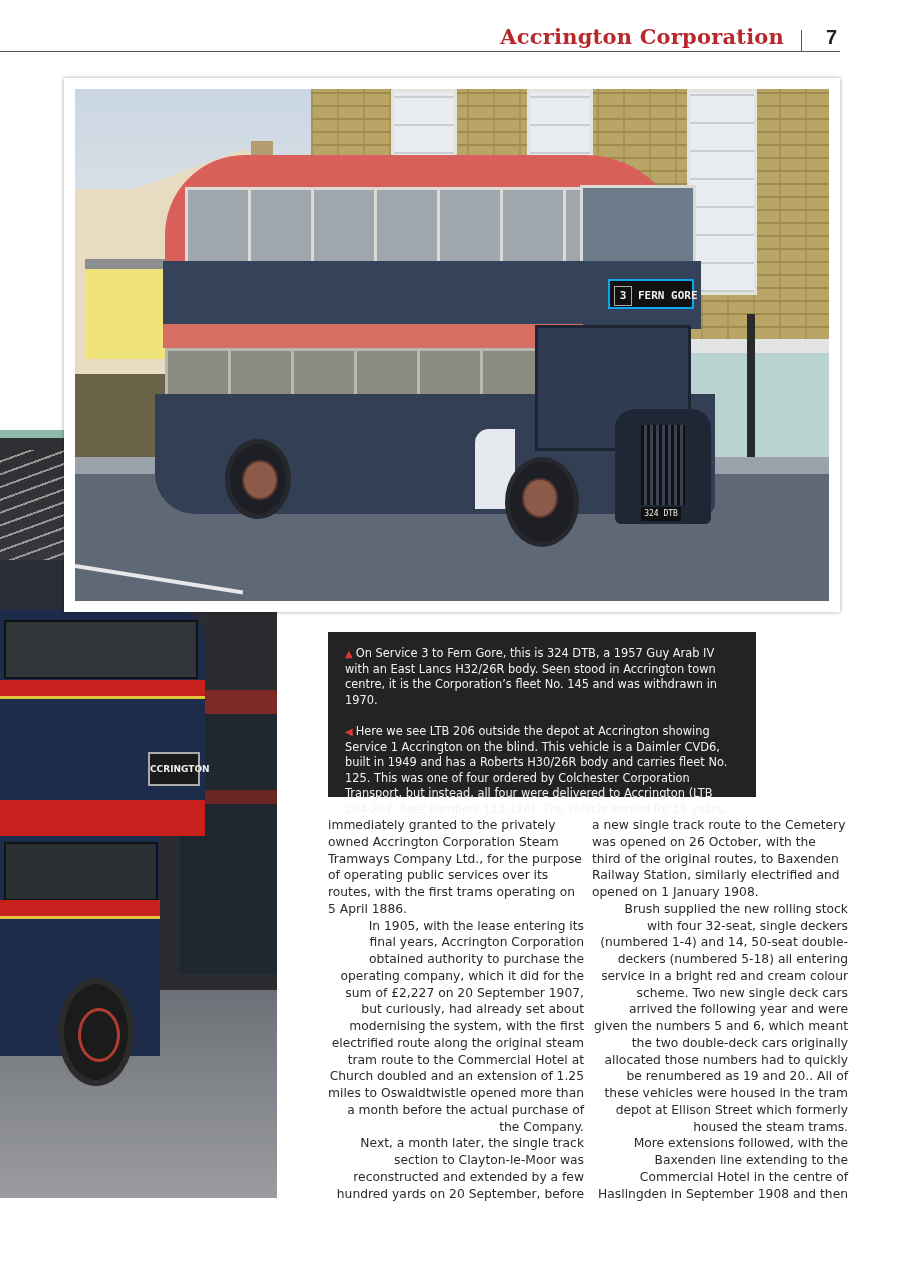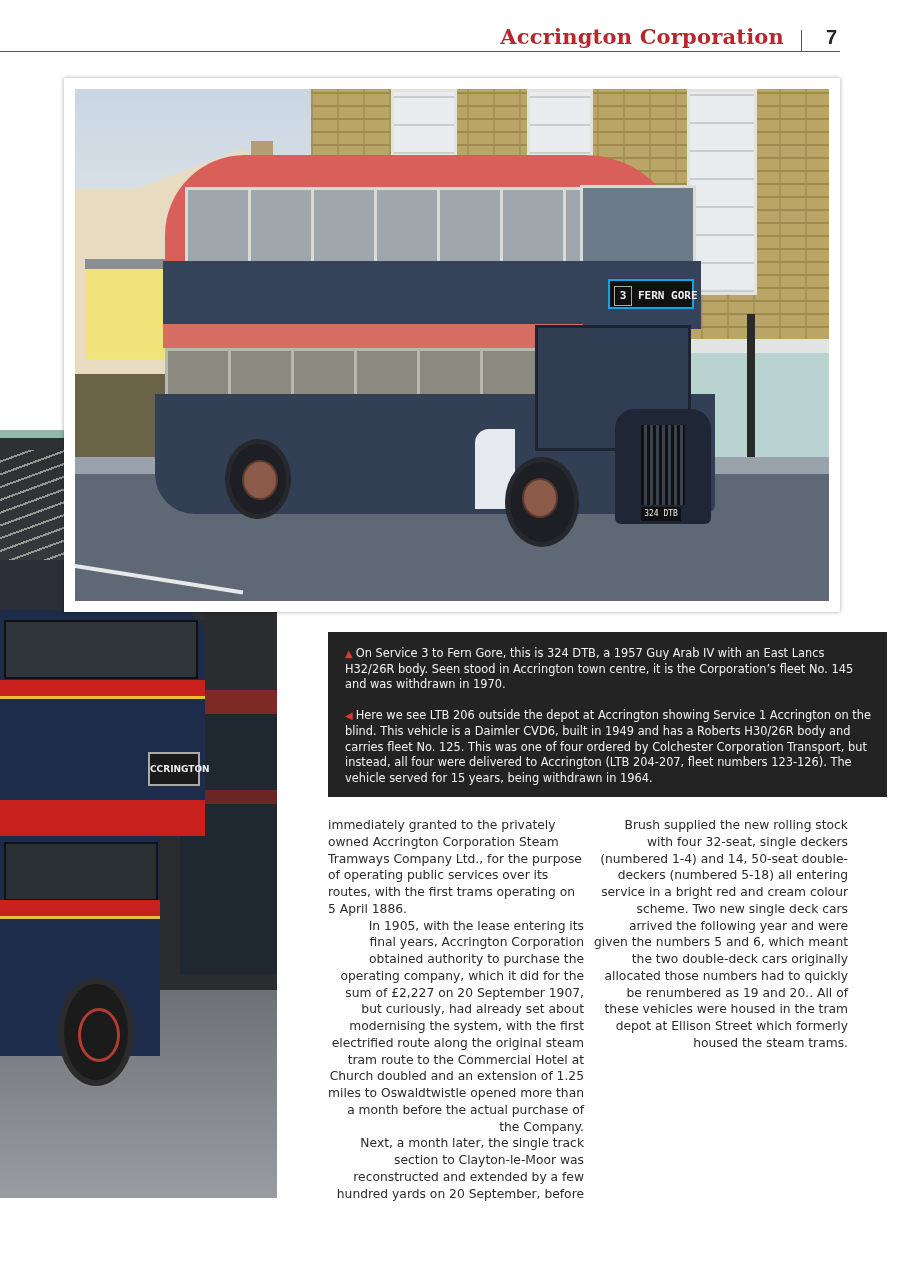--- a/index.html
+++ b/index.html
@@ -63,21 +63,21 @@
   .pm-blind { position:absolute; left:533px; top:190px; width:86px; height:30px; background:#111; border:2px solid #0ea5e9; color:#f0f0f0; font-family:"DejaVu Sans Mono", monospace; font-weight:bold; font-size:11px; line-height:30px; padding-left:4px; box-sizing:border-box; white-space:nowrap; }
   .pm-blind .svc { display:inline-block; width:16px; border:1px solid #aaa; text-align:center; line-height:18px; margin-right:6px; }
   .pm-wheel { position:absolute; width:56px; height:70px; border-radius:50%; background:#1d1f24; border:5px solid #26282d; }
   .pm-wheel::after { content:""; position:absolute; left:12px; top:16px; width:32px; height:36px; border-radius:50%; background:#8c5a48; border:2px solid #5a3a30; }
   .pm-wheel.w-rear { left:150px; top:350px; }
   .pm-wheel.w-front { left:430px; top:368px; width:64px; height:80px; }
   .pm-plate { position:absolute; left:566px; top:418px; width:40px; height:14px; background:#111; color:#eee; font-family:"DejaVu Sans Mono", monospace; font-size:8px; line-height:14px; text-align:center; }
   .pm-white-panel { position:absolute; left:400px; top:340px; width:40px; height:80px; background:#e6e9ee; border-radius:14px 0 0 0; }
 
   
-  .caption-box { position:absolute; left:328px; top:632px; width:559px; height:165px; background:#232323; color:#f2f2f2; font-family:"DejaVu Sans", sans-serif; font-size:11.4px; line-height:15.6px; box-sizing:border-box; padding:14px 14px 0 17px; }
+  .caption-box { position:absolute; left:328px; top:632px; width:428px; height:165px; background:#232323; color:#f2f2f2; font-family:"DejaVu Sans", sans-serif; font-size:11.4px; line-height:15.6px; box-sizing:border-box; padding:14px 14px 0 17px; }
   .caption-para { margin:0 0 15.6px 0; }
   .caption-arrow { color:#d93b33; font-size:10px; margin-right:3px; }
 
   
   .body-col { position:absolute; top:817px; width:256px; font-family:"DejaVu Sans", sans-serif; font-size:12.3px; line-height:16.75px; color:#2a2a2a; }
   .body-col.col1 { left:328px; }
   .body-col.col2 { left:592px; }
   .body-col p { margin:0; }
   .body-col p.indent { text-indent:14px;text-align:right; }
 </style>
@@ -146,14 +146,16 @@
   <p class="caption-para"><span class="caption-arrow">▲</span><span>On Service 3 to Fern Gore, this is 324 DTB, a 1957 Guy Arab IV with an East Lancs H32/26R body. Seen stood in Accrington town centre, it is the Corporation’s fleet No. 145 and was withdrawn in 1970.</span></p>
   <p class="caption-para"><span class="caption-arrow">◀</span><span>Here we see LTB 206 outside the depot at Accrington showing Service 1 Accrington on the blind. This vehicle is a Daimler CVD6, built in 1949 and has a Roberts H30/26R body and carries fleet No. 125. This was one of four ordered by Colchester Corporation Transport, but instead, all four were delivered to Accrington (LTB 204-207, fleet numbers 123-126). The vehicle served for 15 years, being withdrawn in 1964.</span></p>
 </div>
 
 <div class="body-col col1">
   <p>immediately granted to the privately owned Accrington Corporation Steam Tramways Company Ltd., for the purpose of operating public services over its routes, with the first trams operating on 5 April 1886.</p>
   <p class="indent">In 1905, with the lease entering its final years, Accrington Corporation obtained authority to purchase the operating company, which it did for the sum of £2,227 on 20 September 1907, but curiously, had already set about modernising the system, with the first electrified route along the original steam tram route to the Commercial Hotel at Church doubled and an extension of 1.25 miles to Oswaldtwistle opened more than a month before the actual purchase of the Company.</p>
   <p class="indent">Next, a month later, the single track section to Clayton-le-Moor was reconstructed and extended by a few hundred yards on 20 September, before</p>
 </div>
 <div class="body-col col2">
+  <p>a new single track route to the Cemetery was opened on 26 October, with the third of the original routes, to Baxenden Railway Station, similarly electrified and opened on 1 January 1908.</p>
   <p class="indent">Brush supplied the new rolling stock with four 32-seat, single deckers (numbered 1-4) and 14, 50-seat double-deckers (numbered 5-18) all entering service in a bright red and cream colour scheme. Two new single deck cars arrived the following year and were given the numbers 5 and 6, which meant the two double-deck cars originally allocated those numbers had to quickly be renumbered as 19 and 20.. All of these vehicles were housed in the tram depot at Ellison Street which formerly housed the steam trams.</p>
+  <p class="indent">More extensions followed, with the Baxenden line extending to the Commercial Hotel in the centre of Haslingden in September 1908 and then</p>
 </div>
 
 </body></html>

